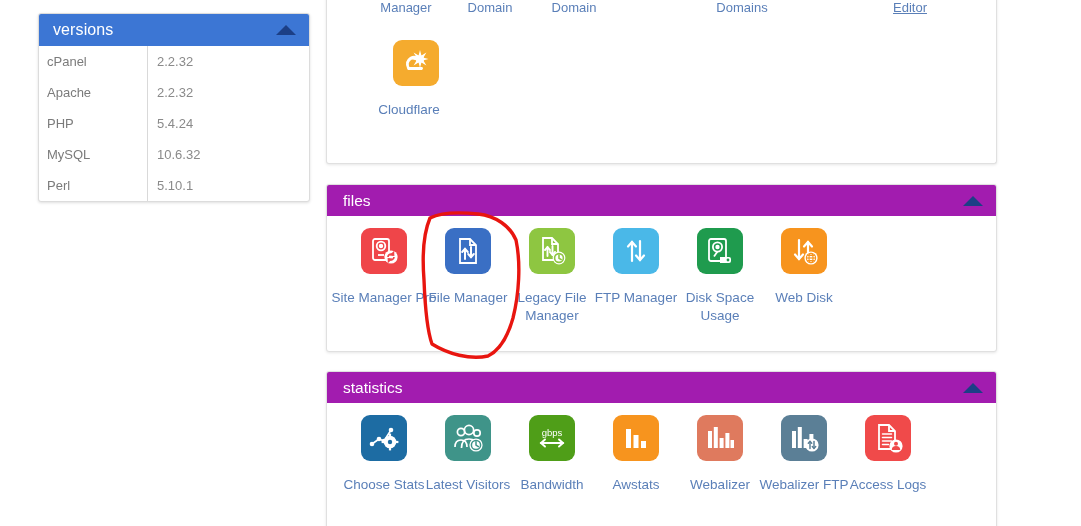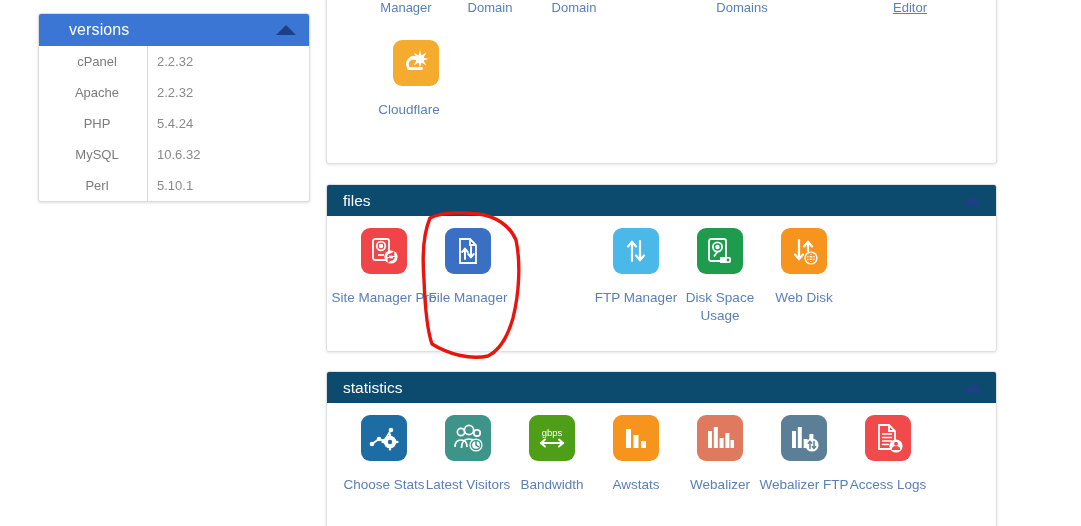--- a/index.html
+++ b/index.html
@@ -16,38 +16,38 @@
     position: absolute; left: 38px; top: 13px; width: 272px;
     background: #fff;
     border: 1px solid #dcdcdc;
     border-radius: 3px;
     box-shadow: 0 1px 3px rgba(0,0,0,0.13);
   }
   .panel-head {
     background: #3c76d4;
     height: 32px;
     display: flex; align-items: center; justify-content: space-between;
-    padding: 0 13px 0 30px;
+    padding: 0 13px 0 14px;
     border-radius: 2px 2px 0 0;
   }
   .panel-head .title {
     color: #ffffff; font-size: 16px; letter-spacing: .1px;
   }
   .caret-up {
     width: 0; height: 0;
     border-left: 10px solid transparent;
     border-right: 10px solid transparent;
     border-bottom: 10px solid #1c3f86;
   }
   .vrows { padding: 0; }
   .vrow {
     display: flex; height: 31px; align-items: center;
     font-size: 13px; color: #7b7b7b;
   }
-  .vrow .vname { width: 108px; padding-left: 8px; text-align: center; }
+  .vrow .vname { width: 108px; padding-left: 8px; }
   .vrow .vsep { width: 1px; align-self: stretch; background: #d9d9d9; }
   .vrow .vval { padding-left: 9px; color: #8a8a8a; }
 
   
   .top-panel {
     position: absolute; left: 326px; top: -138px; width: 671px; height: 302px;
     background: #fff; border: 1px solid #e0e0e0; border-top: none;
     border-radius: 0 0 3px 3px;
     box-shadow: 0 1px 3px rgba(0,0,0,0.10);
   }
@@ -67,21 +67,21 @@
     position: absolute; left: 326px; width: 671px;
     background: #fff;
     border: 1px solid #e0e0e0;
     border-radius: 3px;
     box-shadow: 0 1px 3px rgba(0,0,0,0.10);
   }
   #files-section { top: 184px; height: 168px; }
   #statistics-section { top: 371px; height: 175px; }
 
   .sec-head {
-    background: #0c4a6e; height: 31px;
+    background: #a21caf; height: 31px;
     display: flex; align-items: center; justify-content: space-between;
     padding: 0 13px 0 16px;
     border-radius: 2px 2px 0 0;
   }
   .sec-head .sec-title { color: #fff; font-size: 15.5px; }
 
   .tiles { position: relative; padding: 12px 0 0 0; height: calc(100% - 31px); }
   .tile {
     position: absolute; width: 100px; top: 12px;
     display: flex; flex-direction: column; align-items: center;
@@ -206,20 +206,42 @@
               <g stroke="#ffffff" stroke-width="2" fill="none" stroke-linecap="round">
                 <path d="M13 24 v-10"></path>
                 <path d="M10.2 17 l2.8 -3.2 2.8 3.2"></path>
                 <path d="M19 12 v10"></path>
                 <path d="M16.2 19 l2.8 3.2 2.8 -3.2"></path>
               </g>
             </svg>
           </div>
           <div class="tile-label">File Manager</div>
         </div>
+        <div class="tile" style="left: 175px;">
+          <div class="ico" style="background:#8ec641">
+            <svg width="32" height="32" viewBox="0 0 32 32">
+              <g fill="none" stroke="#ffffff" stroke-width="1.8">
+                <path d="M7 3 h9 l6 6 v16 h-15 z"></path>
+                <path d="M16 3 v6 h6"></path>
+              </g>
+              <g stroke="#ffffff" stroke-width="1.9" fill="none" stroke-linecap="round">
+                <path d="M11.5 21 v-9"></path>
+                <path d="M9 15 l2.5 -2.8 2.5 2.8"></path>
+                <path d="M16.5 11 v9"></path>
+                <path d="M14 17 l2.5 2.8 2.5 -2.8"></path>
+              </g>
+              <circle cx="23" cy="23" r="6.4" fill="#ffffff"></circle>
+              <g stroke="#8ec641" stroke-width="1.6" fill="none" stroke-linecap="round">
+                <circle cx="23" cy="23" r="4.4"></circle>
+                <path d="M23 20 v3.2 l2.2 1.4"></path>
+              </g>
+            </svg>
+          </div>
+          <div class="tile-label">Legacy File Manager</div>
+        </div>
         <div class="tile" style="left: 259px;">
           <div class="ico" style="background:#4ab8e8">
             <svg width="32" height="32" viewBox="0 0 32 32">
               <g stroke="#ffffff" stroke-width="2.2" fill="none" stroke-linecap="round">
                 <path d="M12 26 v-19"></path>
                 <path d="M8 11.5 l4 -4.5 4 4.5"></path>
                 <path d="M20 6 v19"></path>
                 <path d="M16 20.5 l4 4.5 4 -4.5"></path>
               </g>
             </svg>

